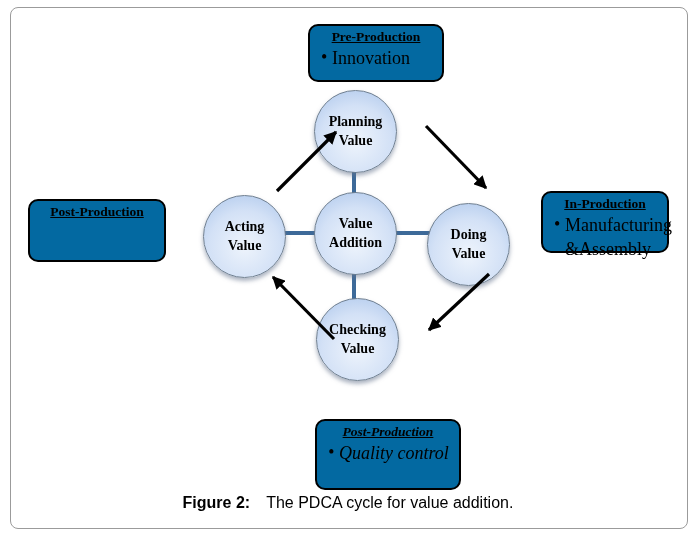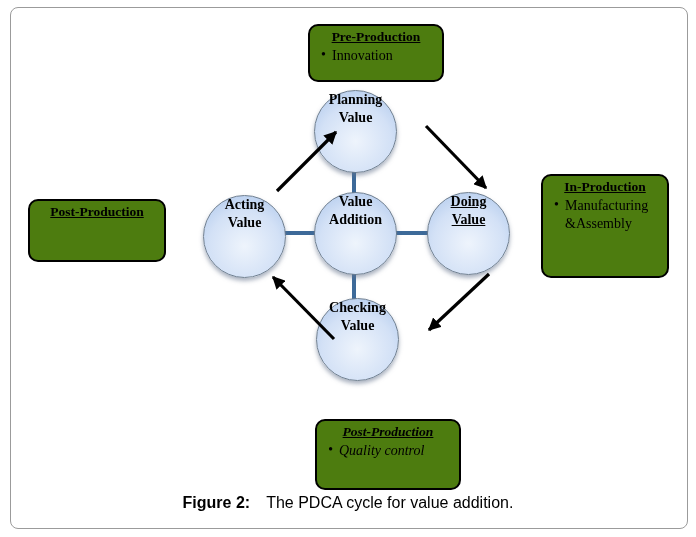--- a/index.html
+++ b/index.html
@@ -12,38 +12,38 @@
     border:1px solid #9b9b9b; border-radius:8px; z-index:0;
   }
   .connector { position:absolute; background:#3d6a99; z-index:1; }
   .connector.v { left:352px; top:130px; width:4px; height:209px; }
   .connector.h { left:243px; top:231px; width:225px; height:4px; }
   .circle {
     position:absolute; width:81px; height:81px; border-radius:50%;
     background: radial-gradient(circle at 50% 62%, #eef4fc 0%, #d3e1f6 55%, #a9c4ea 100%);
     border:1px solid #6f7f90;
     box-shadow: 0 3px 4px rgba(100,115,140,0.55);
-    z-index:2; display:flex; align-items:flex-start; justify-content:center;
+    z-index:2; display:flex; align-items:center; justify-content:center;
   }
   .circle-label {
     text-align:center; font-weight:bold; font-size:14px; line-height:1.3;
     color:#000; font-family:"Liberation Serif", serif;
   }
   .arrows { position:absolute; left:0; top:0; z-index:3; pointer-events:none; }
   .infobox {
-    position:absolute; background:#4d7c0f; border:2px solid #000000;
+    position:absolute; background:#0369a1; border:2px solid #000000;
     border-radius:10px; z-index:4; box-sizing:border-box; padding:3px 4px 2px 4px;
     font-family:"Liberation Serif", serif; color:#000;
   }
   .box-title {
     text-align:center; font-weight:bold; text-decoration:underline;
     font-size:13.5px; line-height:1.2;
   }
   .box-list { margin:2px 0 0 0; padding:0 0 0 18px; list-style:none; }
-  .box-list li { font-size:14px; line-height:1.3; position:relative; }
+  .box-list li { font-size:18px; line-height:1.3; position:relative; }
   .box-list li::before { content:"\2022"; position:absolute; left:-11px; top:-1px; }
   .infobox.italic .box-title { font-style:italic; }
   .infobox.italic .box-list li { font-style:italic; }
   .caption {
     position:absolute; left:0; top:494px; width:696px; text-align:center;
     font-family:"Liberation Sans", sans-serif; font-size:16px; color:#000; z-index:4;
   }
   .caption .cap-label { font-weight:bold;text-align:center; }
   .caption .cap-text { margin-left:16px; }
 </style>
@@ -71,21 +71,21 @@
     </div>
   </div>
 
   <div class="circle" style="left:314px; top:192px;">
     <div class="circle-label">
       <span>Value</span><br>
       <span>Addition</span>
     </div>
   </div>
 
-  <div class="circle" style="left:427px; top:192px;text-decoration:underline;">
+  <div class="circle" style="left:427px; top:203px;">
     <div class="circle-label">
       <span>Doing</span><br>
       <span>Value</span>
     </div>
   </div>
 
   <div class="circle" style="left:316px; top:298px;">
     <div class="circle-label">
       <span>Checking</span><br>
       <span>Value</span>
@@ -108,21 +108,21 @@
     <div class="box-title">Pre-Production</div>
     <ul class="box-list">
       <li>Innovation</li>
     </ul>
   </div>
 
   <div class="infobox" style="left:28px; top:199px; width:138px; height:63px;">
     <div class="box-title">Post-Production</div>
   </div>
 
-  <div class="infobox" style="left:541px; top:174px; width:128px; height:104px;">
+  <div class="infobox" style="left:541px; top:191px; width:128px; height:62px;">
     <div class="box-title">In-Production</div>
     <ul class="box-list">
       <li>Manufacturing &amp;Assembly</li>
     </ul>
   </div>
 
   <div class="infobox italic" style="left:315px; top:419px; width:146px; height:71px;">
     <div class="box-title">Post-Production</div>
     <ul class="box-list">
       <li>Quality control</li>

